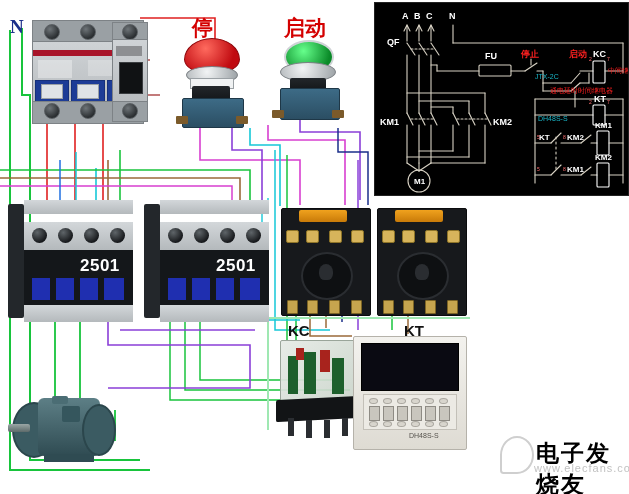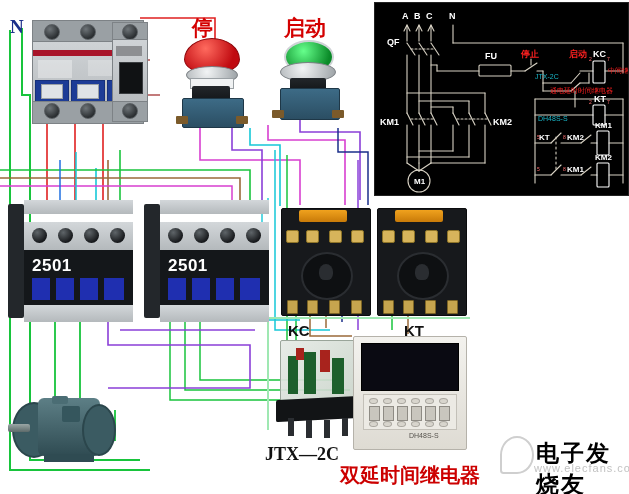--- a/index.html
+++ b/index.html
@@ -32,21 +32,21 @@
   .pb-ring{position:absolute;border-radius:50%;background:radial-gradient(circle at 40% 30%,#f2f4f5,#9aa0a4);border:1px solid #7c8185;}
   .mushroom{position:absolute;border-radius:50% 50% 45% 45%/60% 60% 40% 40%;
      background:radial-gradient(circle at 38% 28%,#ff6a5e,#c00a10 70%);border:1px solid #8d0509;}
   .greenlamp{position:absolute;border-radius:50%;background:radial-gradient(circle at 38% 30%,#66ff8c,#0a8a28 75%);border:2px solid #cfd3d6;}
   .pb-lug{position:absolute;background:#7b5a2a;border-radius:1px;}
   .ct-grey{position:absolute;background:linear-gradient(#d3d7da,#b4b9bc);}
   .ct-dark{position:absolute;background:#14171a;}
   .ct-blue{position:absolute;background:#1f2fb0;}
   .ct-term{position:absolute;width:15px;height:15px;border-radius:50%;
     background:radial-gradient(circle at 35% 30%,#5f6569,#17191c 70%);}
-  .ct-num{position:absolute;color:#fff;font-size:17px;font-weight:bold;font-family:"Liberation Sans",sans-serif;letter-spacing:.5px;}
+  .ct-num{position:absolute;color:#fff;font-size:17px;font-weight:bold;font-family:"Liberation Sans",sans-serif;letter-spacing:.5px;margin-left:48px;}
   .ct-side{position:absolute;background:#23272b;}
 
   
   .sock-body{position:absolute;background:#17191c;border:1px solid #0b0c0e;border-radius:2px;}
   .sock-orange{position:absolute;background:linear-gradient(#f0a21e,#c87a08);border-radius:2px;}
   .sock-screw{position:absolute;width:11px;height:11px;background:#d7b45b;border:1px solid #8e7428;border-radius:2px;}
   .sock-disc{position:absolute;border-radius:50%;background:#0e1012;border:2px solid #2a2d31;}
   .sock-pin{position:absolute;background:#c6a54e;border:1px solid #7d6524;border-radius:1px;}
 
   
@@ -276,21 +276,20 @@
     <div class="jtx-green" style="left:28px;top:12px;width:12px;height:42px;"></div>
     <div class="jtx-red" style="left:44px;top:10px;width:10px;height:22px;"></div>
     <div class="jtx-green" style="left:56px;top:18px;width:12px;height:36px;"></div>
     <div class="jtx-red" style="left:20px;top:8px;width:8px;height:12px;"></div>
     <div class="jtx-base" style="left:0;top:58px;width:84px;height:22px;transform:skewY(-3deg);"></div>
     <div class="jtx-leg" style="left:12px;top:78px;width:6px;height:18px;"></div>
     <div class="jtx-leg" style="left:30px;top:80px;width:6px;height:18px;"></div>
     <div class="jtx-leg" style="left:48px;top:80px;width:6px;height:18px;"></div>
     <div class="jtx-leg" style="left:66px;top:78px;width:6px;height:18px;"></div>
   </div>
-  <div class="lbl lbl-jtx" style="left:265px;top:444px;">JTX—2C</div>
 
   <div class="abs" style="left:353px;top:336px;width:112px;height:112px;">
     <div class="tm-body" style="left:0;top:0;width:112px;height:112px;"></div>
     <div class="tm-disp" style="left:8px;top:7px;width:96px;height:46px;"></div>
     <div class="tm-panel" style="left:10px;top:58px;width:92px;height:34px;"></div>
     <div class="tm-hole" style="left:16px;top:62px;"></div>
     <div class="tm-hole" style="left:30px;top:62px;"></div>
     <div class="tm-hole" style="left:44px;top:62px;"></div>
     <div class="tm-hole" style="left:58px;top:62px;"></div>
     <div class="tm-hole" style="left:72px;top:62px;"></div>
@@ -303,21 +302,20 @@
     <div class="tm-sw" style="left:86px;top:70px;width:9px;height:13px;"></div>
     <div class="tm-hole" style="left:16px;top:85px;"></div>
     <div class="tm-hole" style="left:30px;top:85px;"></div>
     <div class="tm-hole" style="left:44px;top:85px;"></div>
     <div class="tm-hole" style="left:58px;top:85px;"></div>
     <div class="tm-hole" style="left:72px;top:85px;"></div>
     <div class="tm-hole" style="left:86px;top:85px;"></div>
     <div class="tm-model" style="left:56px;top:96px;">DH48S-S</div>
   </div>
 
-  <div class="lbl lbl-cn-red" style="left:340px;top:462px;font-size:20px;">双延时间继电器</div>
 
   <div class="abs" style="left:8px;top:392px;width:110px;height:78px;">
     <div class="mtr-fin" style="left:4px;top:10px;width:40px;height:52px;"></div>
     <div class="mtr-shaft" style="left:0;top:32px;width:22px;height:8px;"></div>
     <div class="mtr-body" style="left:30px;top:6px;width:62px;height:58px;"></div>
     <div class="abs" style="left:44px;top:4px;width:16px;height:8px;background:#4b6d74;border-radius:2px;"></div>
     <div class="mtr-box" style="left:54px;top:14px;width:18px;height:16px;"></div>
     <div class="mtr-fin" style="left:74px;top:12px;width:30px;height:48px;"></div>
     <div class="mtr-foot" style="left:36px;top:62px;width:50px;height:8px;"></div>
   </div>

